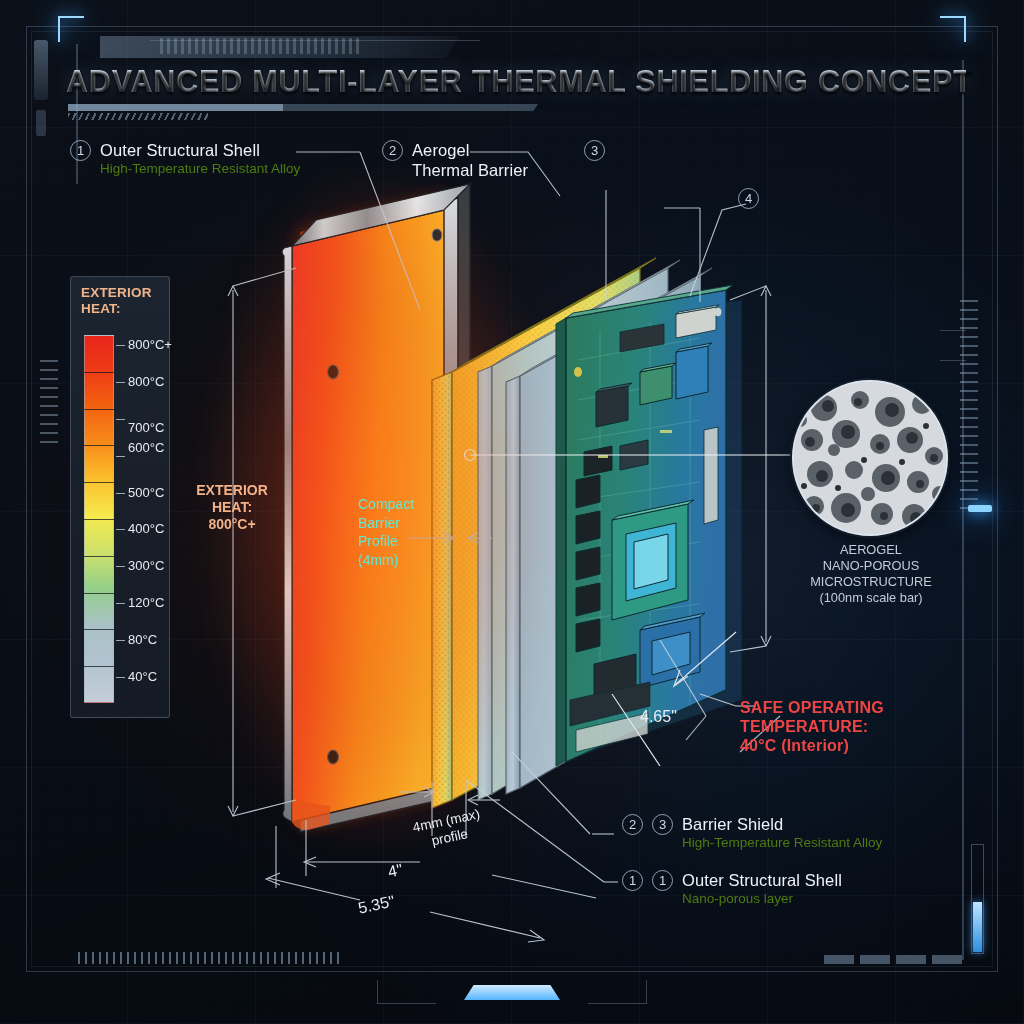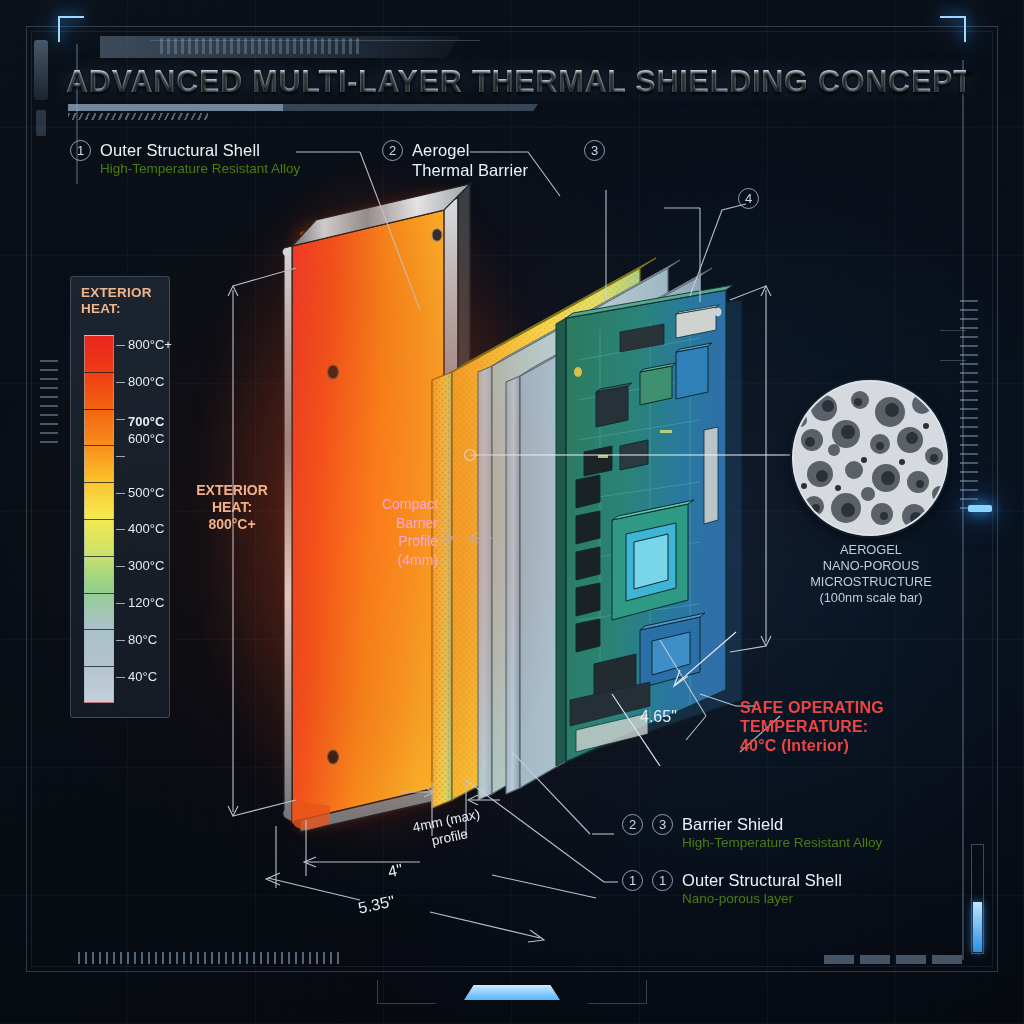--- a/index.html
+++ b/index.html
@@ -91,21 +91,21 @@
   .tlabel{ position:absolute; left:57px; font-size:13px; color:#e6ecf2; transform:translateY(-8px); white-space:nowrap;}
 
   
   .stage{ position:absolute; left:0; top:0; width:1024px; height:1024px; pointer-events:none; }
   .heat-glow{ position:absolute; left:210px; top:175px; width:330px; height:670px;
     background:radial-gradient(ellipse at 50% 50%, rgba(255,90,25,.40) 0%, rgba(220,60,15,.20) 45%, rgba(0,0,0,0) 75%);
     filter:blur(14px); }
 
   
   .anno{ position:absolute; font-size:13.5px; color:#e9eef4; line-height:17px; }
-  .anno.dark{ color:#f9a8d4;text-align:right; }
+  .anno.dark{ color:#5eead4; }
   .anno.heat{ color:#f2b189; font-weight:700; text-align:center; font-size:14px; line-height:17px;}
   .anno.blue{ color:#ef4444; font-size:16px; line-height:19px; letter-spacing:.2px;font-weight:bold;}
   .anno.grayc{ color:#c3ccd6; text-align:center; font-size:12.8px; line-height:16px;}
 
   .inset-circle{ position:absolute; left:792px; top:380px; width:156px; height:156px;
     border-radius:50%; border:2px solid #dde5ee; overflow:hidden;
     box-shadow:0 0 0 2px rgba(20,30,45,.9), 0 4px 14px rgba(0,0,0,.6);
     background:#cfd4d8; }
   .bottom-hatch{ position:absolute; left:78px; bottom:60px; width:262px; height:12px;
     background:repeating-linear-gradient(90deg, rgba(150,175,200,.55) 0 2px, transparent 2px 7px); }
@@ -540,24 +540,24 @@
     <div>HEAT:</div>
   </div>
   <div class="bar"></div>
   <div id="legend-ticks">
       <div class="tick" style="top: 68.304px;"></div>
       <div class="tlabel" style="top: 68.304px;">800°C+</div>
       <div class="tick" style="top: 105.104px;"></div>
       <div class="tlabel" style="top: 105.104px;">800°C</div>
       <div class="bar-div" style="top: 94.8px;"></div>
       <div class="tick" style="top: 141.904px;"></div>
-      <div class="tlabel" style="top: 145px; font-weight: bold;">700°C</div>
+      <div class="tlabel" style="top: 151px;">700°C</div>
       <div class="bar-div" style="top: 131.6px;"></div>
       <div class="tick" style="top: 178.704px;"></div>
-      <div class="tlabel" style="top: 162px;">600°C</div>
+      <div class="tlabel" style="top: 171px;">600°C</div>
       <div class="bar-div" style="top: 168.4px;"></div>
       <div class="tick" style="top: 215.504px;"></div>
       <div class="tlabel" style="top: 215.504px;">500°C</div>
       <div class="bar-div" style="top: 205.2px;"></div>
       <div class="tick" style="top: 252.304px;"></div>
       <div class="tlabel" style="top: 252.304px;">400°C</div>
       <div class="bar-div" style="top: 242px;"></div>
       <div class="tick" style="top: 289.104px;"></div>
       <div class="tlabel" style="top: 289.104px;">300°C</div>
       <div class="bar-div" style="top: 278.8px;"></div>

